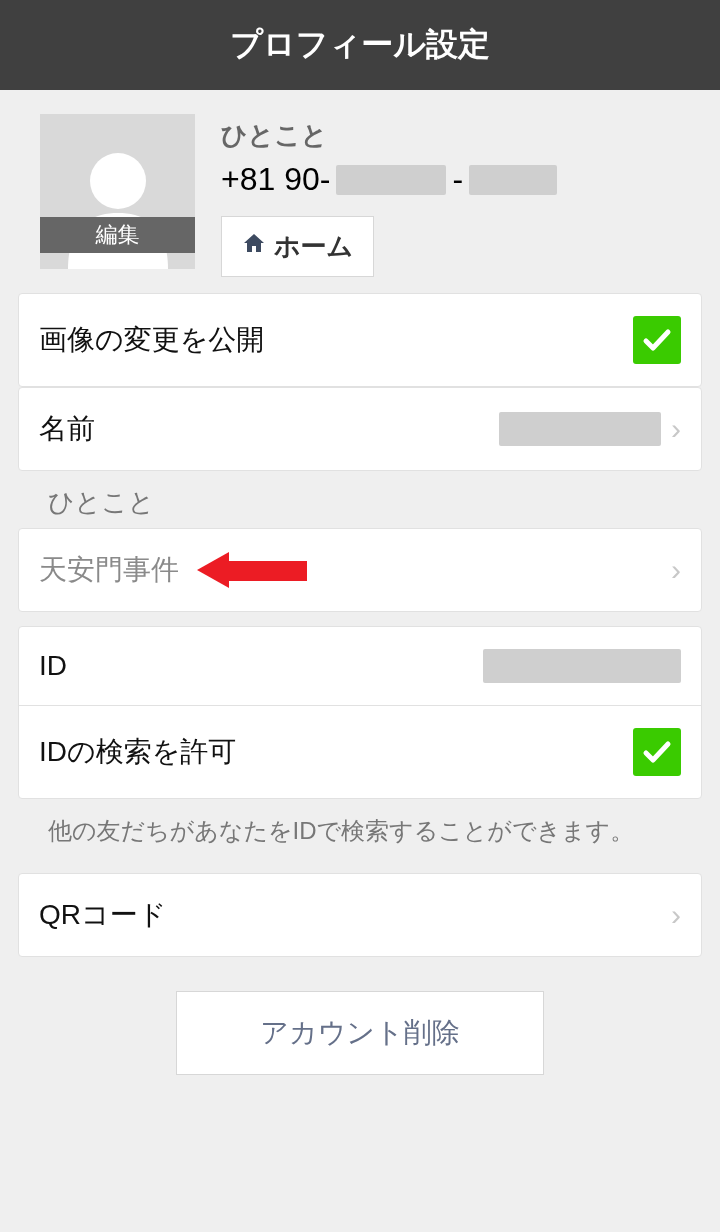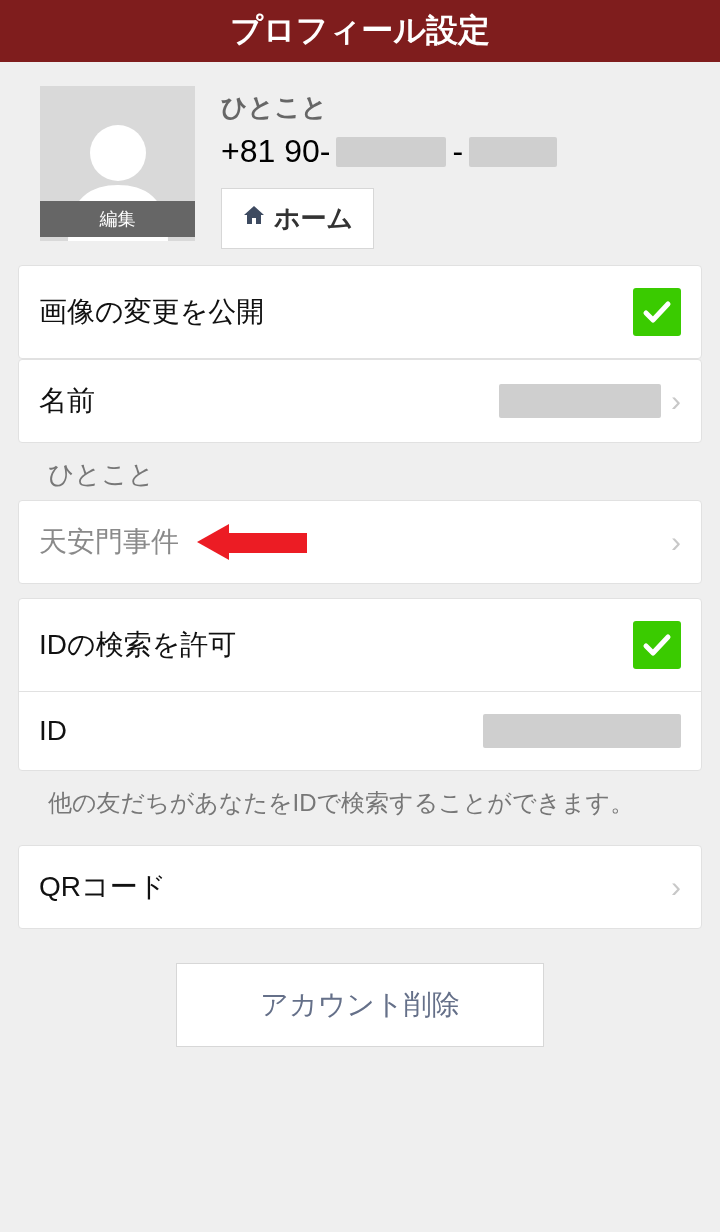--- a/index.html
+++ b/index.html
@@ -1,22 +1,22 @@
 <!DOCTYPE html>
 <html><head>
 <meta charset="utf-8">
 <style>
   * { box-sizing: border-box; margin: 0; padding: 0; }
   html, body { width: 720px; height: 1232px; font-family: "Hiragino Sans", "Meiryo", sans-serif; background: #efefef; color: #222; }
-  .header { background: #7f1d1d; color: #fff; height: 62px; display: flex; align-items: center; justify-content: center; font-size: 32px; font-weight: 600; }
+  .header { background: #404040; color: #fff; height: 90px; display: flex; align-items: center; justify-content: center; font-size: 32px; font-weight: 600; }
   .content { padding: 0; }
   .profile-row { display: flex; padding: 24px 18px 16px 40px; gap: 26px; }
   .avatar-wrap { position: relative; width: 155px; height: 155px; background: #d9d9d9; }
   .avatar-silhouette { position: absolute; inset: 0; display:flex; align-items:flex-end; justify-content:center; }
-  .edit-badge { position:absolute; left:0; right:0; bottom:4px; height:36px; background:#666; color:#fff; font-size:18px; display:flex; align-items:center; justify-content:center; }
+  .edit-badge { position:absolute; left:0; right:0; bottom:16px; height:36px; background:#666; color:#fff; font-size:22px; display:flex; align-items:center; justify-content:center; }
   .phone-col { flex:1; padding-top:4px; }
   .phone-label { color:#666; font-size:26px; font-weight:600; margin-bottom:8px; }
   .phone-value { font-size:32px; font-weight:400; color:#000; display:flex; align-items:center; gap:6px; }
   .phone-mask { display:inline-block; height:30px; background:#cfcfcf; border-radius:2px; }
   .home-btn { margin-top:18px; display:inline-flex; align-items:center; gap:8px; background:#fff; border:1px solid #d7d7d7; padding:12px 20px; font-size:26px; font-weight:600; color:#333; }
   .list { padding: 0 18px; }
   .card { background:#fff; border:1px solid #e1e1e1; border-radius:4px; }
   .row { display:flex; align-items:center; justify-content:space-between; padding:22px 20px; font-size:28px; font-weight:500; color:#111; }
   .row + .row { border-top:1px solid #e1e1e1; }
   .row-left { display:flex; align-items:center; gap:10px; }
@@ -103,30 +103,30 @@
           </span>
         </span>
         <span class="chevron">›</span>
       </div>
     </div>
 
     <div class="spacer-sm"></div>
 
     <div class="card">
       <div class="row">
+        <span>ID</span>
+        <span class="gray-pill" style="width:198px"></span>
+      </div>
+      <div class="row">
         <span>IDの検索を許可</span>
         <span class="checkbox">
           <svg width="30" height="30" viewBox="0 0 30 30">
               <path d="M4 16 L11 23 L26 7" stroke="#fff" stroke-width="5" fill="none" stroke-linecap="round" stroke-linejoin="round"></path>
             </svg>
         </span>
-      </div>
-      <div class="row">
-        <span>ID</span>
-        <span class="gray-pill" style="width:198px"></span>
       </div>
     </div>
     <div class="sub">他の友だちがあなたをIDで検索することができます。</div>
 
     <div class="card">
       <div class="row">
         <span>QRコード</span>
         <span class="chevron">›</span>
       </div>
     </div>

